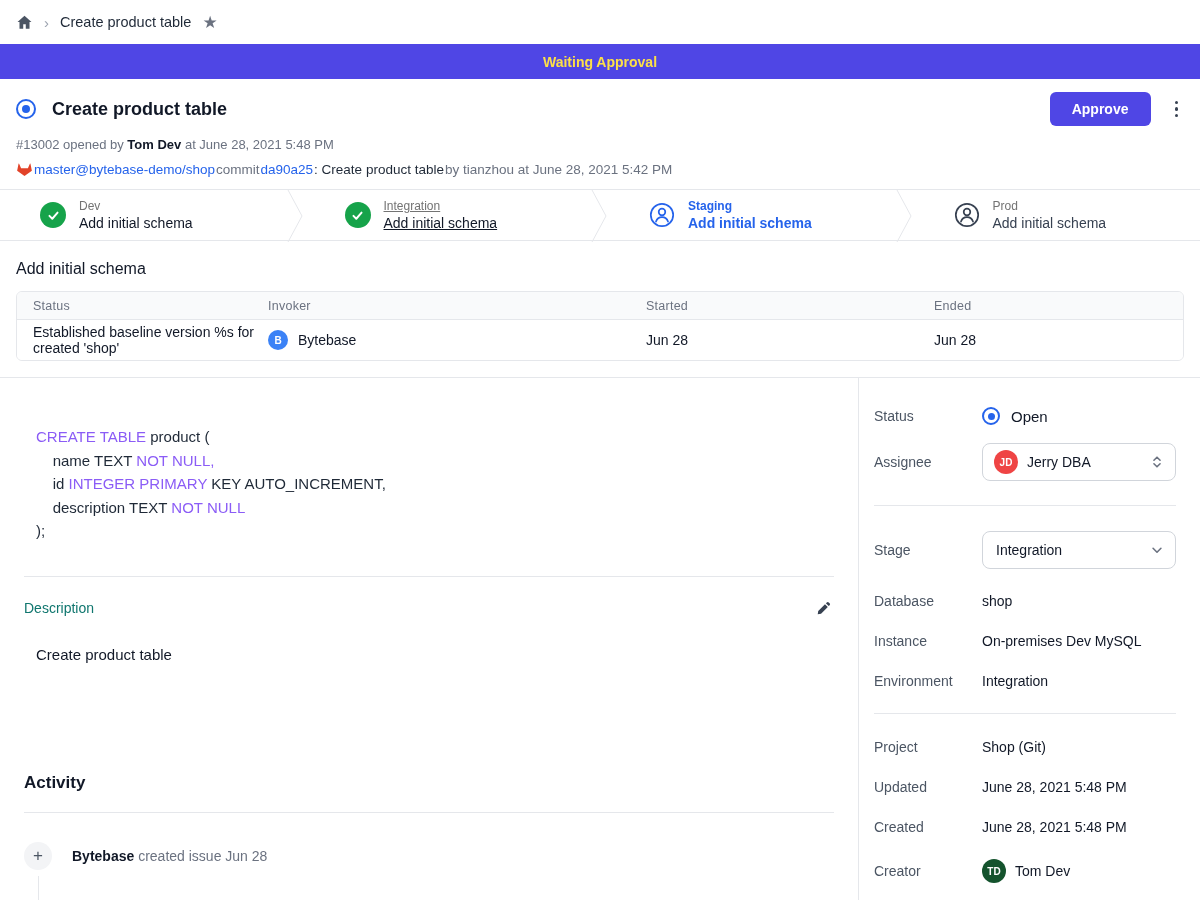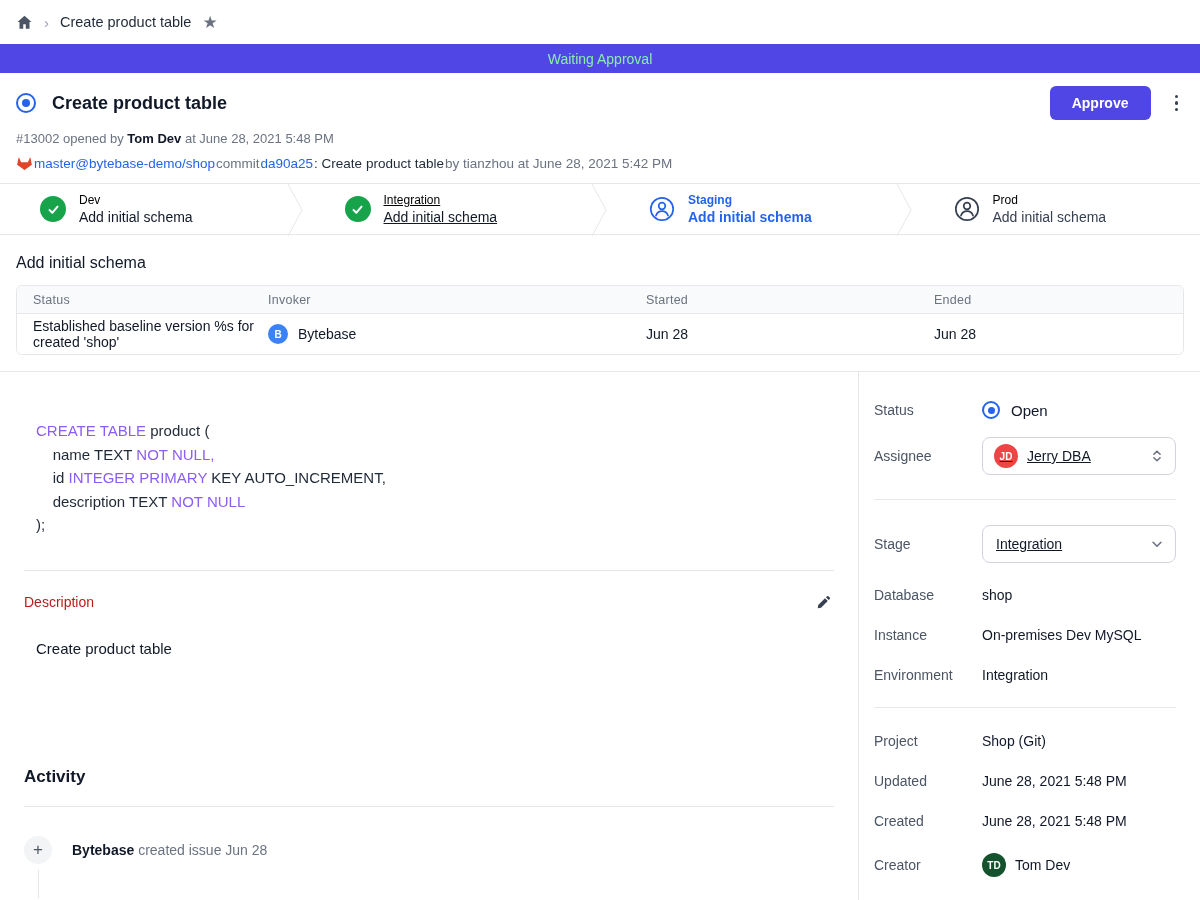--- a/index.html
+++ b/index.html
@@ -6,21 +6,21 @@
   html,body { width:1200px; height:900px; }
   body { font-family:"Liberation Sans",sans-serif; background:#fff; color:#111827; overflow:hidden; }
 
   
   .breadcrumb { height:44px; display:flex; align-items:center; padding:0 16px; gap:11px; background:#fff; }
   .crumb-sep { color:#9ca3af; font-size:15px; line-height:1; }
   .crumb-text { font-size:14.5px; color:#1f2937; }
   .star { color:#6b7280; font-size:17px; line-height:1; cursor:pointer; }
 
   
-  .banner { height:29px; background:#4f46e5; color:#86efac; display:flex; align-items:center; justify-content:center; font-size:14px; font-weight:400; }
+  .banner { height:35px; background:#4f46e5; color:#fde047; display:flex; align-items:center; justify-content:center; font-size:14px; font-weight:700; }
 
   
   .issue-header { padding:13px 16px 12px; }
   .title-row { display:flex; align-items:center; }
   .open-ring { width:20px; height:20px; border:2px solid #2563eb; border-radius:50%; display:flex; align-items:center; justify-content:center; flex:none; }
   .open-ring .dot { width:8px; height:8px; background:#2563eb; border-radius:50%; }
   .open-ring.sm { width:18px; height:18px; }
   .open-ring.sm .dot { width:7px; height:7px; }
   .issue-title { font-size:18px; font-weight:700; margin-left:16px; color:#111827; }
   .spacer { flex:1; }
@@ -30,21 +30,21 @@
   .meta-row { margin-top:11px; font-size:13px; color:#6b7280; }
   .meta-row .strong { color:#111827; font-weight:600; }
   .commit-row { margin-top:9px; font-size:13.5px; color:#6b7280; display:flex; align-items:center; gap:1px; }
   .link { color:#2563eb; cursor:pointer; }
   .commit-msg { color:#1f2937; font-weight:500; }
 
   
   .pipeline { height:52px; border-top:1px solid #e5e7eb; border-bottom:1px solid #e5e7eb; display:flex; align-items:stretch; }
   .stage { flex:1; display:flex; align-items:center; gap:13px; padding-left:40px; cursor:pointer; min-width:0; }
   .stage-sep { flex:none; width:18px; height:52px; }
-  .stage-env { font-size:12px; color:#000000; }
+  .stage-env { font-size:12px; color:#737373; }
   .stage-task { font-size:14px; color:#111827; margin-top:2px; }
   .stage--underline .stage-env, .stage--underline .stage-task { text-decoration:underline; }
   .stage--active .stage-env, .stage--active .stage-task { color:#2563eb; font-weight:700; }
   .stage--muted .stage-task { color:#374151; }
   .check-circle { width:26px; height:26px; border-radius:50%; background:#16a34a; display:flex; align-items:center; justify-content:center; flex:none; }
   .check-circle.sm { width:20px; height:20px; }
 
   
   .task-section { padding:19px 16px 16px; }
   .task-title { font-size:16px; color:#111827; font-weight:400; }
@@ -65,38 +65,38 @@
   .left-col { flex:1; padding:26px 24px 0; min-width:0; }
   .sidebar { width:342px; flex:none; border-left:1px solid #e5e7eb; padding:29px 24px 0 15px; }
 
   .sql-label { font-size:14px; color:#374151; }
   .sql-code { margin:21px 0 0 12px; font-size:15px; line-height:23.5px; color:#1f2937; }
   .sql-line { white-space:pre; }
   .kw { color:#8b5cf6; }
 
   .left-divider { height:1px; background:#e5e7eb; margin-top:33px; }
   .desc-header { display:flex; align-items:center; justify-content:space-between; margin-top:21px; }
-  .desc-label { font-size:14px; color:#b91c1c; }
+  .desc-label { font-size:14px; color:#0f766e; }
   .edit-btn { cursor:pointer; display:flex; padding:2px; }
   .desc-text { margin:27px 0 0 12px; font-size:15px; color:#111827; }
 
   .activity-title { margin-top:110px; font-size:17px; font-weight:700; color:#111827; }
   .activity-divider { height:1px; background:#e5e7eb; margin-top:19px; }
   .activity-item { margin-top:29px; display:flex; align-items:center; gap:20px; position:relative; }
   .plus-circle { width:28px; height:28px; border-radius:50%; background:#f3f4f6; display:flex; align-items:center; justify-content:center; color:#4b5563; font-size:17px; line-height:1; flex:none; }
   .activity-text { font-size:14px; color:#6b7280; }
   .activity-text .actor { color:#111827; font-weight:700; }
   .timeline-line { position:absolute; left:14px; top:34px; width:1px; height:28px; background:#e5e7eb; }
 
   
   .side-row { display:flex; align-items:center; margin-bottom:24px; }
   .side-label { width:108px; flex:none; font-size:14px; color:#4b5563; }
   .side-value { font-size:14px; font-weight:500; color:#111827; }
   .status-value { display:flex; align-items:center; gap:11px; font-size:15px; color:#111827; }
-  .select { width:194px; height:38px; border:1px solid #d1d5db; border-radius:8px; display:flex; align-items:center; padding:0 11px; gap:9px; background:#fff; cursor:pointer;text-decoration:underline; }
+  .select { width:194px; height:38px; border:1px solid #d1d5db; border-radius:8px; display:flex; align-items:center; padding:0 11px; gap:9px; background:#fff; cursor:pointer; }
   .select .grow { flex:1; font-size:14px; color:#111827; }
   .select.pad { padding-left:13px; }
   .side-divider { height:1px; background:#e5e7eb; margin:6px 0 25px; }
   .row-tall { margin-bottom:18px; }
 </style>
 </head>
 <body>
 
 <div class="breadcrumb">
   <span style="display:flex;cursor:pointer;">

